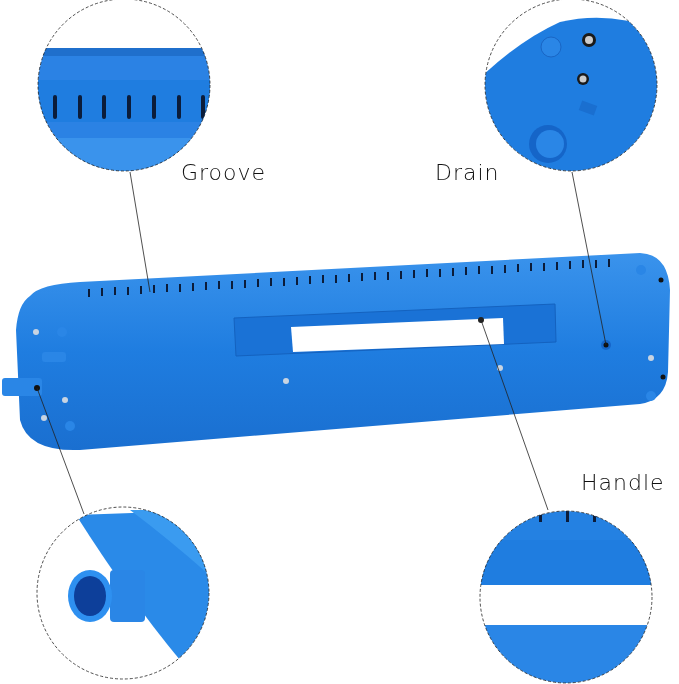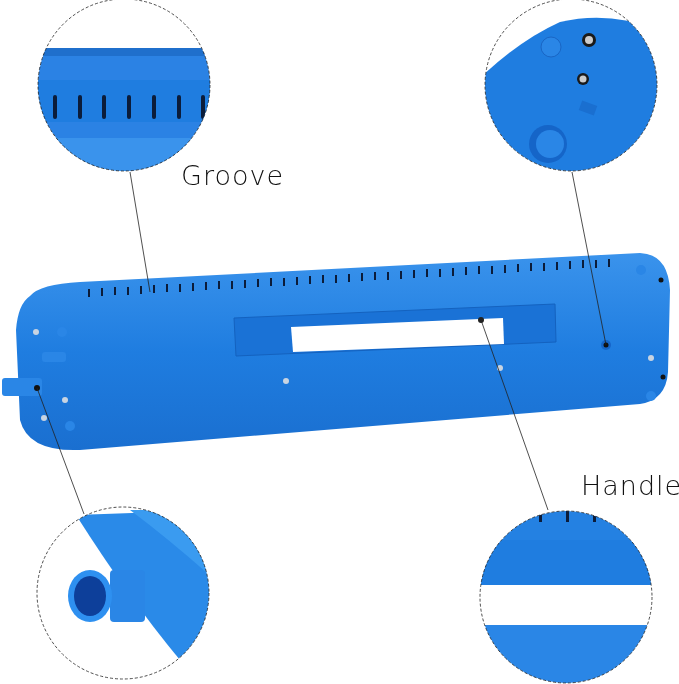--- a/index.html
+++ b/index.html
@@ -1,18 +1,18 @@
 <!DOCTYPE html>
 <html><head>
 <meta charset="utf-8">
 <style>
   html,body{margin:0;padding:0;background:#ffffff;}
   #stage{position:relative;width:679px;height:684px;overflow:hidden;background:#fff;font-family:"Liberation Sans","DejaVu Sans",sans-serif;}
   svg{position:absolute;left:0;top:0;}
-  .label{position:absolute;font-size:27px;color:#111;letter-spacing:1px;font-family:"DejaVu Sans","Liberation Sans",sans-serif;font-weight:300;}
+  .label{position:absolute;font-size:22px;color:#111;letter-spacing:1px;font-family:"DejaVu Sans","Liberation Sans",sans-serif;font-weight:300;}
 </style>
 </head>
 <body>
 
 <div id="stage">
   <svg width="679" height="684" viewBox="0 0 679 684" xmlns="http://www.w3.org/2000/svg">
     <defs>
       <clipPath id="cGroove">
           <circle cx="124" cy="85" r="86"></circle>
         </clipPath>
@@ -171,14 +171,15 @@
         </g>
         <path d="M470 585 L670 590 L670 630 L470 625 Z" fill="#ffffff"></path>
         <rect x="470" y="625" width="200" height="70" fill="#2a86e6"></rect>
       </g>
       <circle cx="566" cy="597" r="86" fill="none" stroke="#222" stroke-width="0.8" stroke-dasharray="3 2"></circle>
       <line x1="481" y1="320" x2="548" y2="510" stroke="#222" stroke-width="0.8"></line>
     </g>
   </svg>
 
   <div class="label" style="left:181px;top:160px;">Groove</div>
+  <div class="label" style="left:435px;top:160px;">Drain</div>
   <div class="label" style="left:581px;top:470px;">Handle</div>
 </div>
 
 </body></html>

